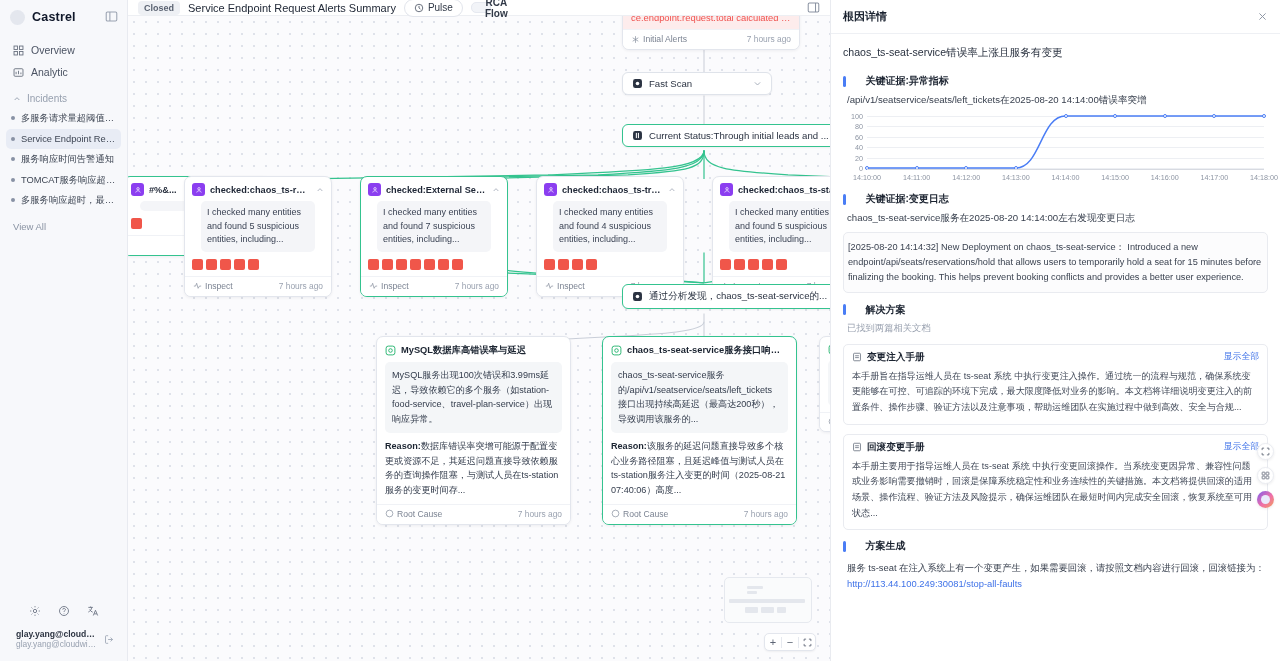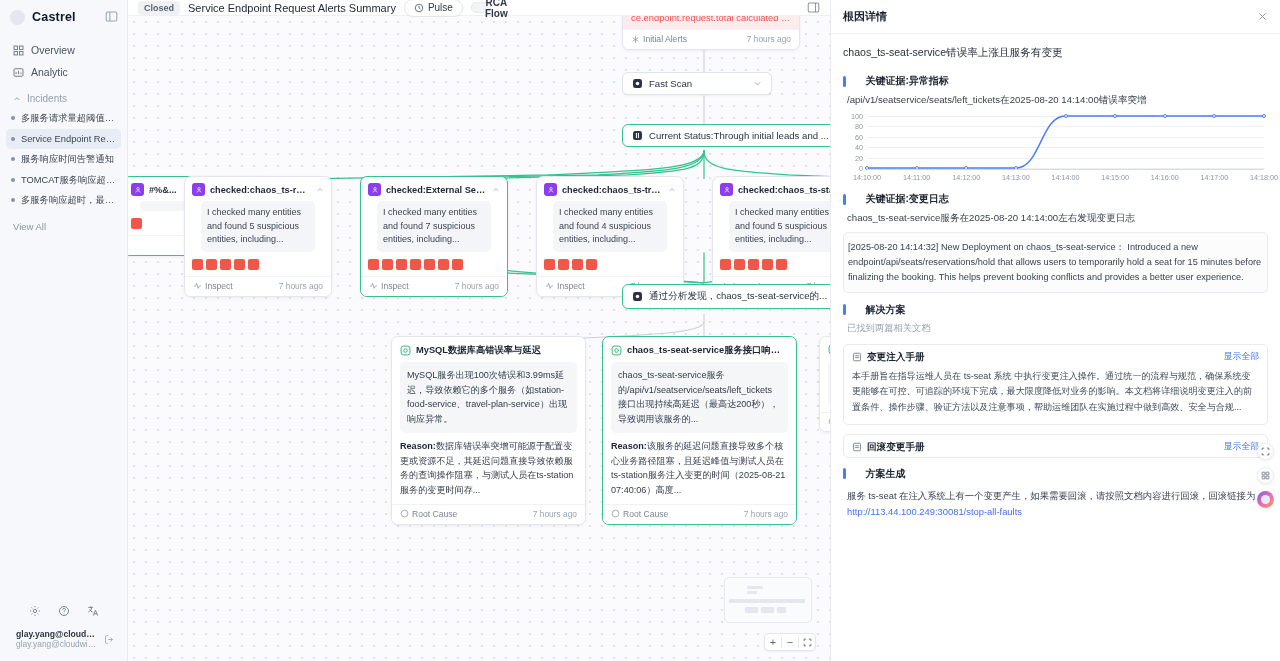--- a/index.html
+++ b/index.html
@@ -552,21 +552,21 @@
       <div class="node" style="left:494px; top:268px;">
         <div class="pill green">
           <svg class="ic" viewBox="0 0 16 16" fill="#2b3342">
             <rect x="1.5" y="1.5" width="13" height="13" rx="3.2"></rect>
             <circle cx="8" cy="8" r="2.6" fill="#fff"></circle>
           </svg>
           <span class="lb">通过分析发现，chaos_ts-seat-service的...</span>
         </div>
       </div>
 
-      <div class="node" style="left:263px; top:320px;">
+      <div class="node" style="left:248px; top:320px;">
         <div class="rc">
           <div class="hd">
             <svg class="ic" viewBox="0 0 16 16" fill="none" stroke="currentColor" stroke-width="1.4">
               <rect x="1.6" y="1.6" width="12.8" height="12.8" rx="3.2"></rect>
                 <circle cx="8" cy="8" r="2.6"></circle>
             </svg>
             <span class="tt">MySQL数据库高错误率与延迟</span>
           </div>
           <div class="block">MySQL服务出现100次错误和3.99ms延迟，导致依赖它的多个服务（如station-food-service、travel-plan-service）出现响应异常。</div>
           <div class="reason">
@@ -740,20 +740,21 @@
       <div class="doccard">
         <div class="dh">
           <svg viewBox="0 0 16 16" fill="none" stroke="currentColor" stroke-width="1.3">
             <rect x="2.5" y="2" width="11" height="12" rx="1.4"></rect>
               <line x1="5" y1="6" x2="11" y2="6"></line>
               <line x1="5" y1="9" x2="11" y2="9"></line>
           </svg>
           <span class="dt">回滚变更手册</span>
           <span class="all">显示全部</span>
         </div>
+        <div class="dp">本手册主要用于指导运维人员在 ts-seat 系统 中执行变更回滚操作。当系统变更因异常、兼容性问题或业务影响需要撤销时，回滚是保障系统稳定性和业务连续性的关键措施。本文档将提供回滚的适用场景、操作流程、验证方法及风险提示，确保运维团队在最短时间内完成安全回滚，恢复系统至可用状态...</div>
       </div>
 
       <div class="sect">
         <span class="bar"></span>
         <span class="tl">方案生成</span>
       </div>
       <div class="gen">
         <span>服务 ts-seat 在注入系统上有一个变更产生，如果需要回滚，请按照文档内容进行回滚，回滚链接为：</span><a href="#">http://113.44.100.249:30081/stop-all-faults</a>
       </div>
     </div>

